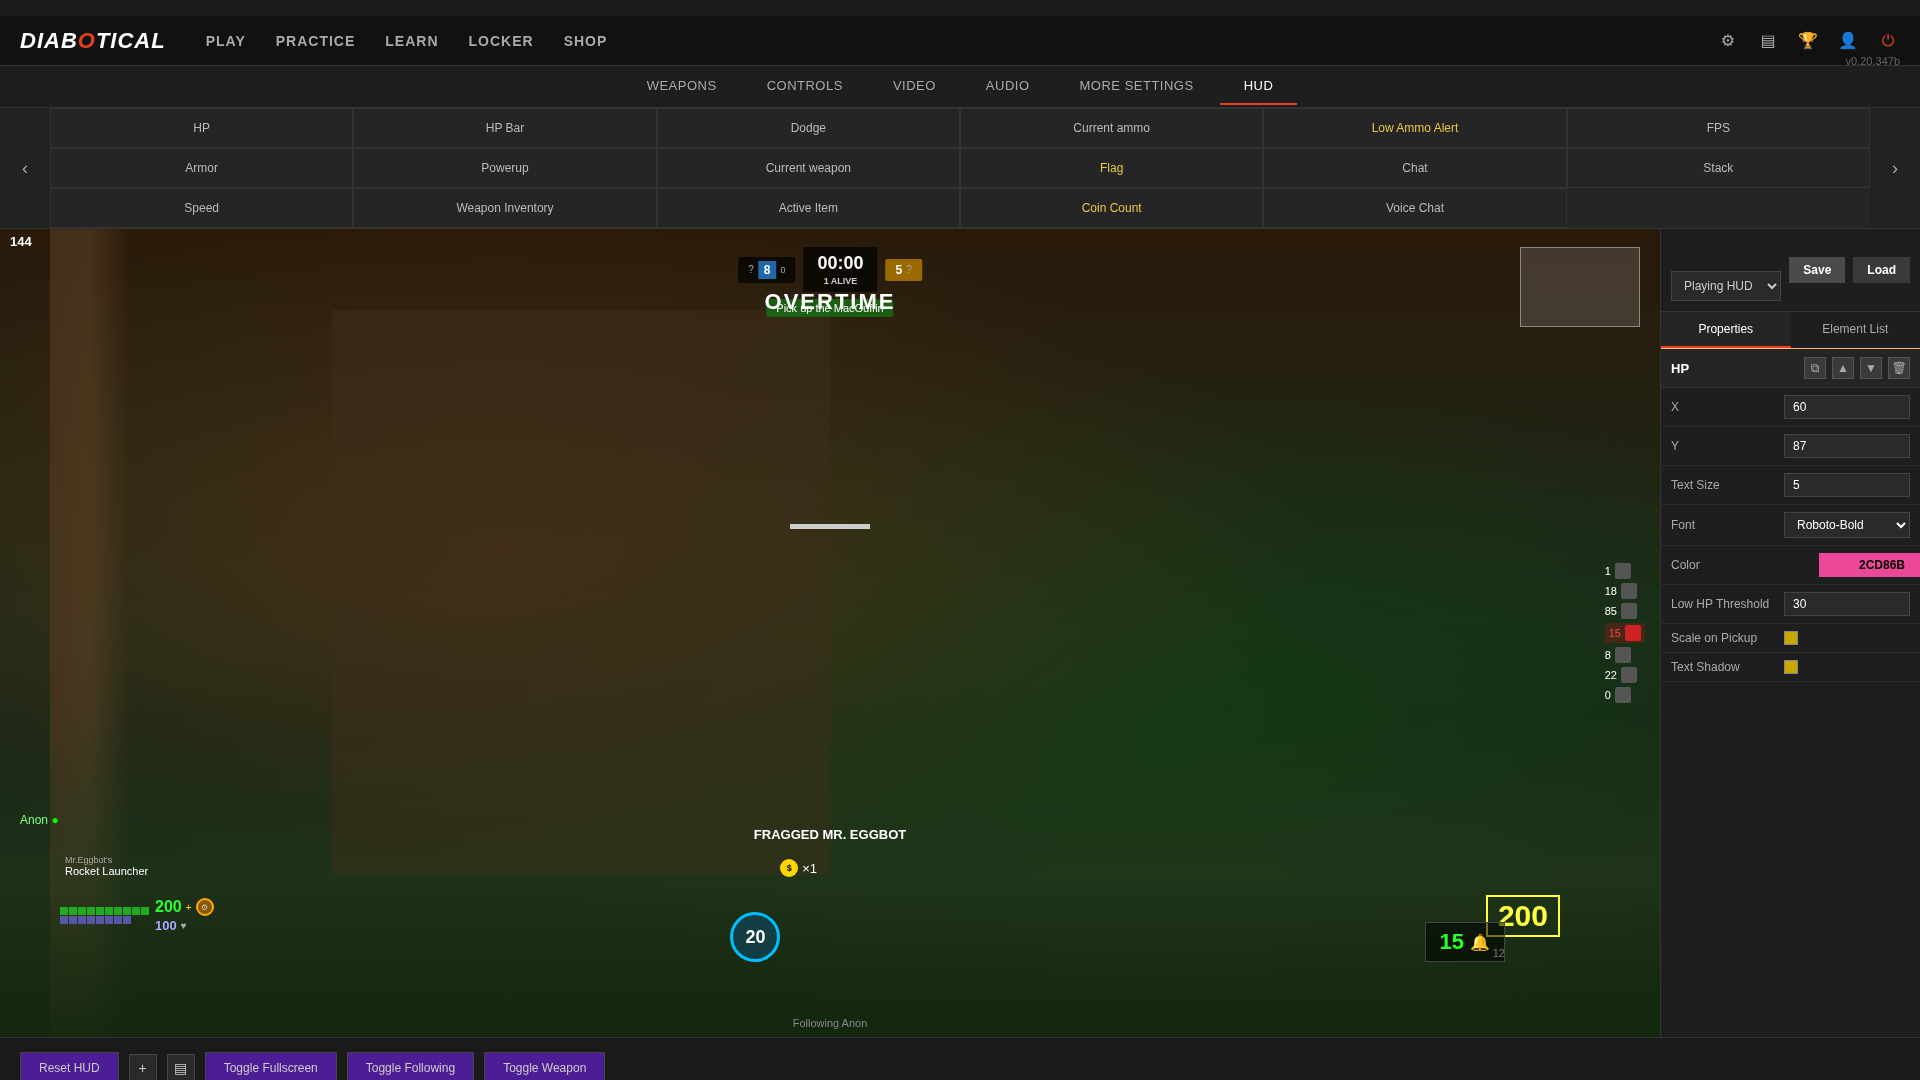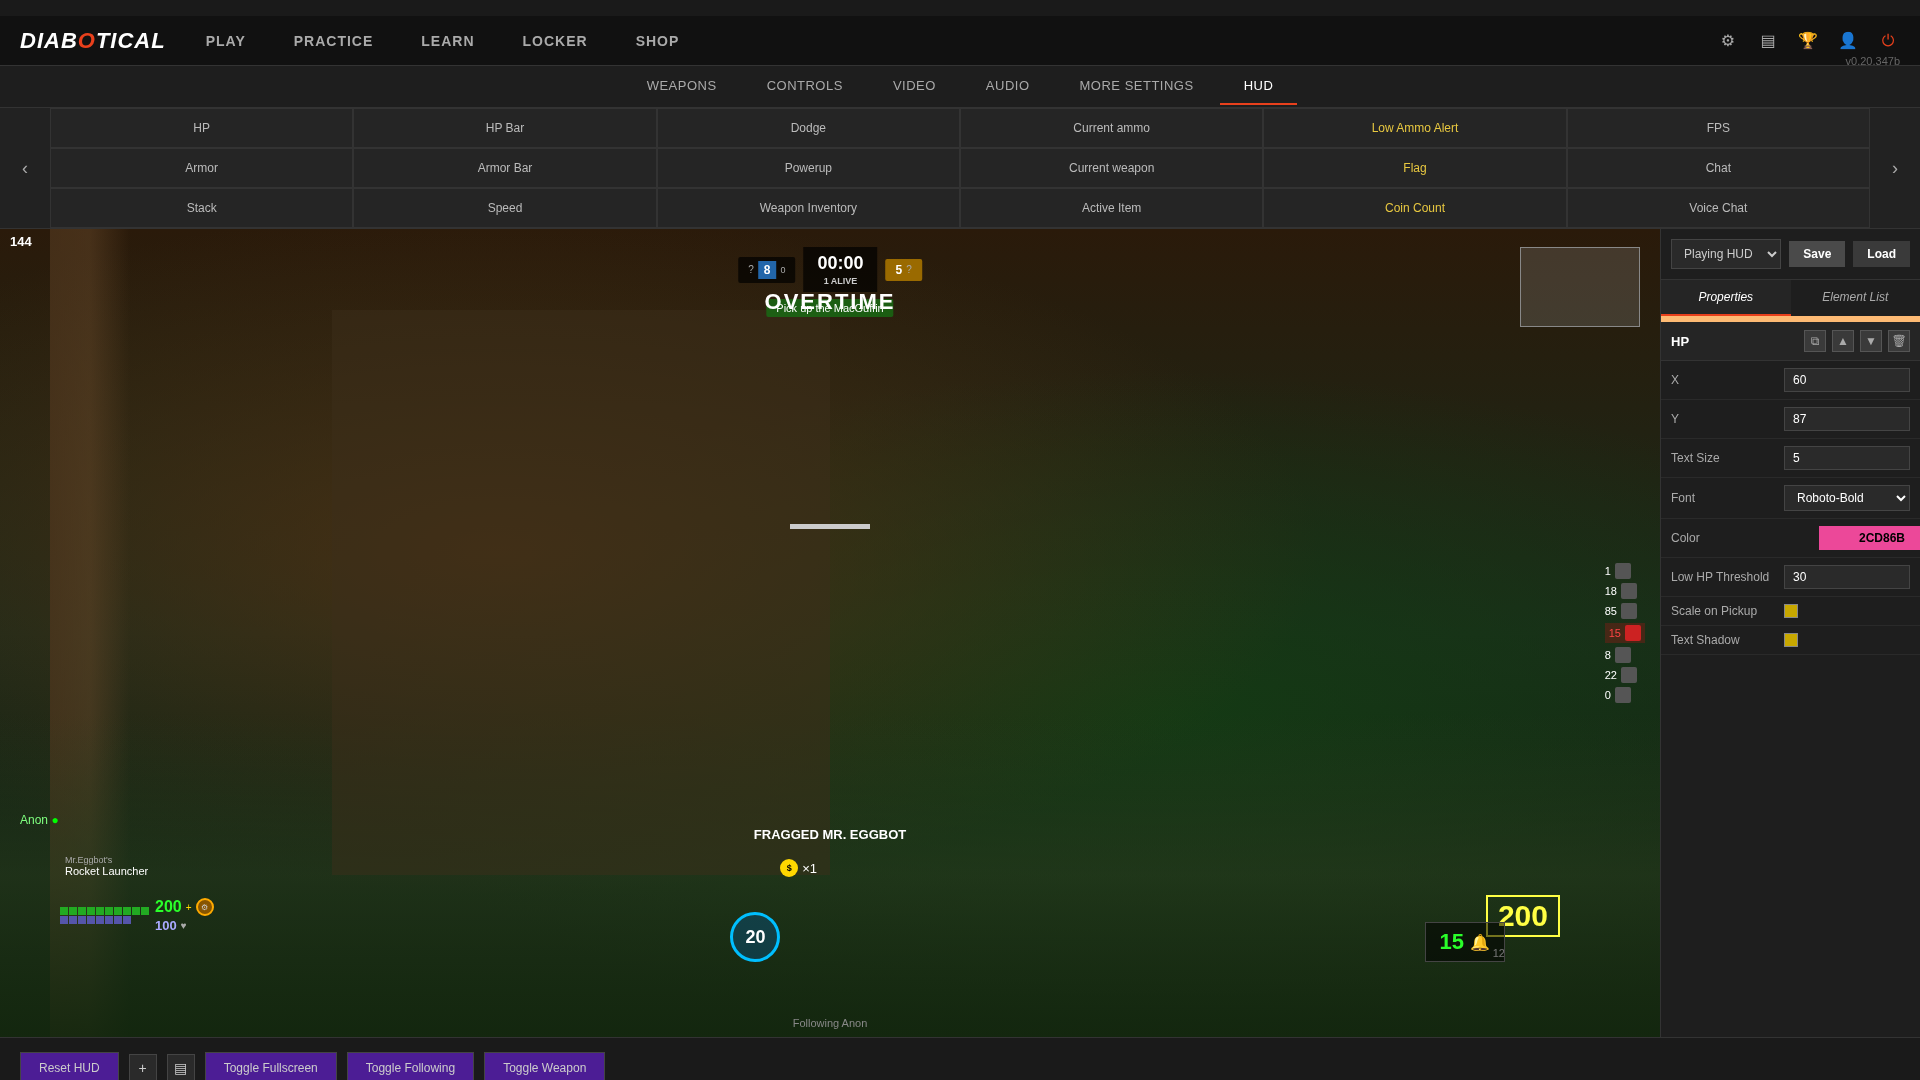--- a/index.html
+++ b/index.html
@@ -24,21 +24,21 @@
     }
     .logo {
       font-size: 22px;
       font-weight: 900;
       color: #fff;
       letter-spacing: 1px;
       margin-right: 40px;
       font-style: italic;
     }
     .logo span { color: #e8401c; }
-    .nav-links { display: flex; gap: 48px; flex: 1; }
+    .nav-links { display: flex; gap: 30px; flex: 1; }
     .nav-link {
       color: #aaa;
       text-decoration: none;
       font-size: 14px;
       font-weight: bold;
       letter-spacing: 1px;
       cursor: pointer;
     }
     .nav-icons { display: flex; gap: 16px; align-items: center; }
     .nav-icon {
@@ -208,35 +208,35 @@
       border-bottom: 1px solid #333;
     }
     .hud-select {
       flex: 1;
       background: #2a2a2a;
       border: 1px solid #444;
       color: #ccc;
       padding: 6px 8px;
       font-size: 12px;
       cursor: pointer;
+      margin-top: 32px;
     }
     .btn-save, .btn-load {
       padding: 6px 14px;
       font-size: 12px;
       cursor: pointer;
       border: none;
       font-weight: bold;
     }
     .btn-save { background: #4a4a4a; color: #fff; }
     .btn-load { background: #3a3a3a; color: #fff; }
 
     .panel-tabs {
       display: flex;
-      border-bottom: 6px solid #fdba74;
-      font-style: italic;
+      border-bottom: 1px solid #fdba74;
     }
     .panel-tab {
       flex: 1;
       padding: 10px;
       text-align: center;
       font-size: 12px;
       color: #aaa;
       cursor: pointer;
       border-bottom: 2px solid transparent;
     }
@@ -436,21 +436,20 @@
   <div class="hud-grid">
 
     <div class="hud-cell">HP</div>
     <div class="hud-cell">HP Bar</div>
     <div class="hud-cell">Dodge</div>
     <div class="hud-cell">Current ammo</div>
     <div class="hud-cell highlight">Low Ammo Alert</div>
     <div class="hud-cell">FPS</div>
 
     <div class="hud-cell">Armor</div>
-    <div class="hud-cell">Armor Bar</div>
     <div class="hud-cell">Powerup</div>
     <div class="hud-cell">Current weapon</div>
     <div class="hud-cell highlight">Flag</div>
     <div class="hud-cell">Chat</div>
 
     <div class="hud-cell">Stack</div>
     <div class="hud-cell">Speed</div>
     <div class="hud-cell">Weapon Inventory</div>
     <div class="hud-cell">Active Item</div>
     <div class="hud-cell highlight">Coin Count</div>

